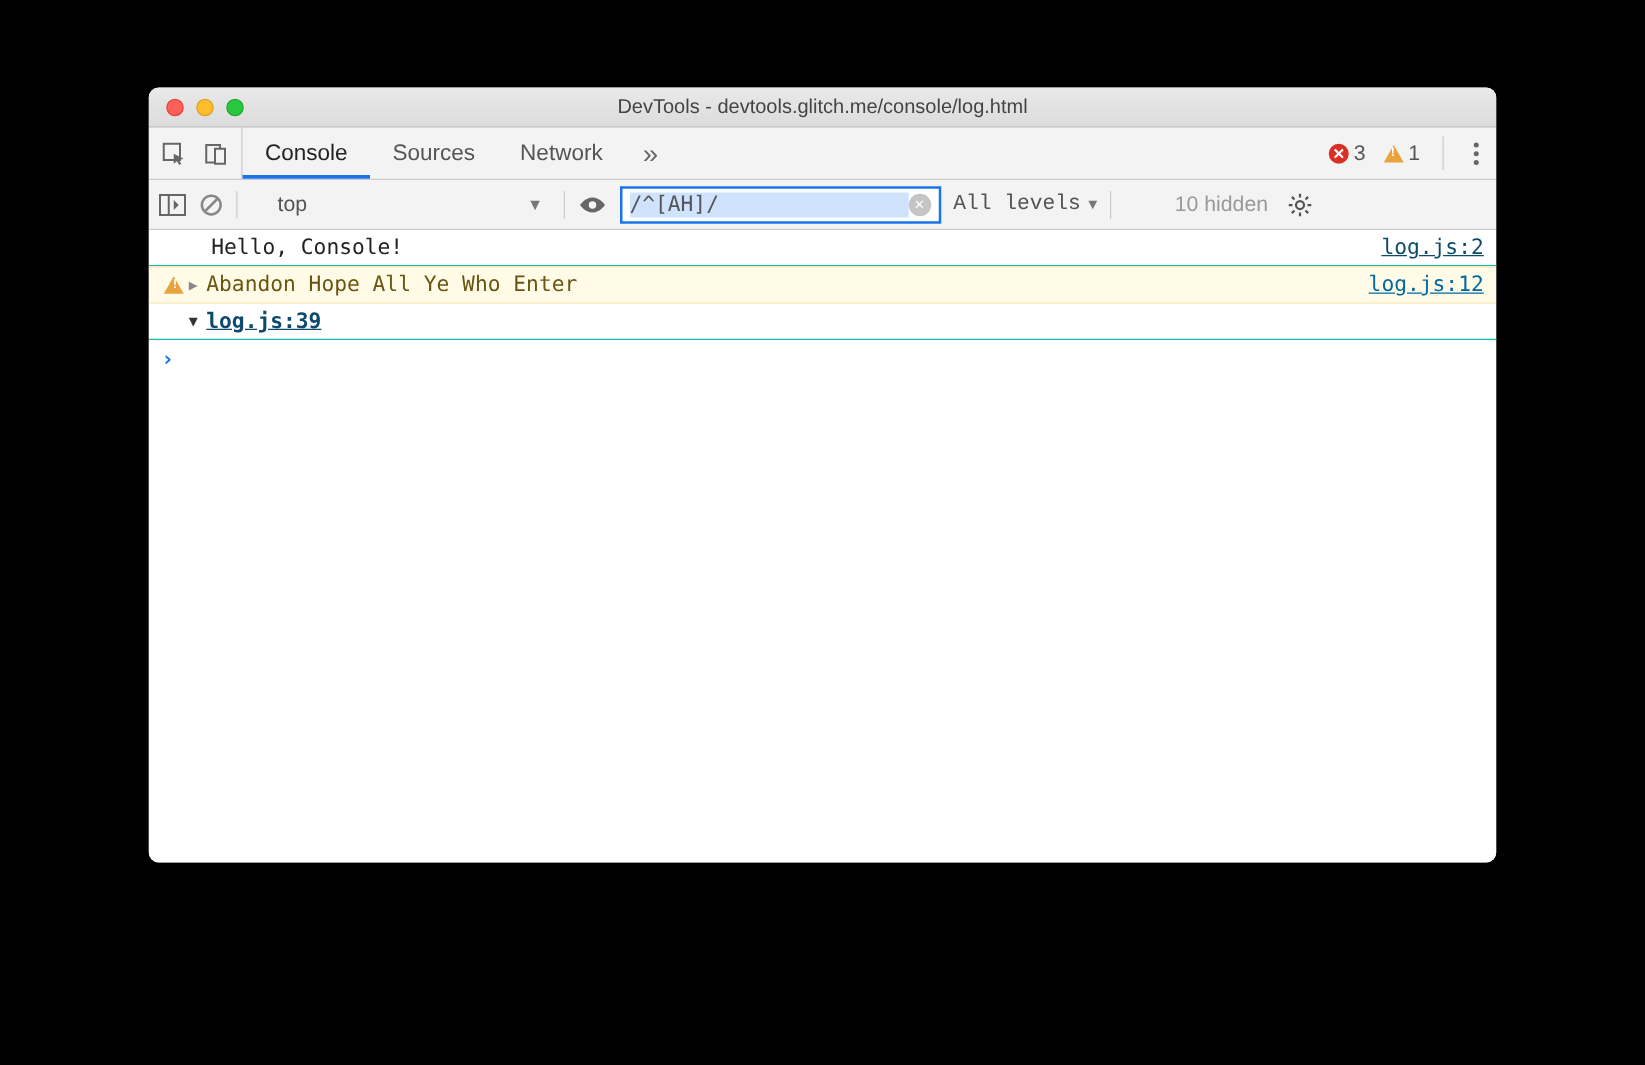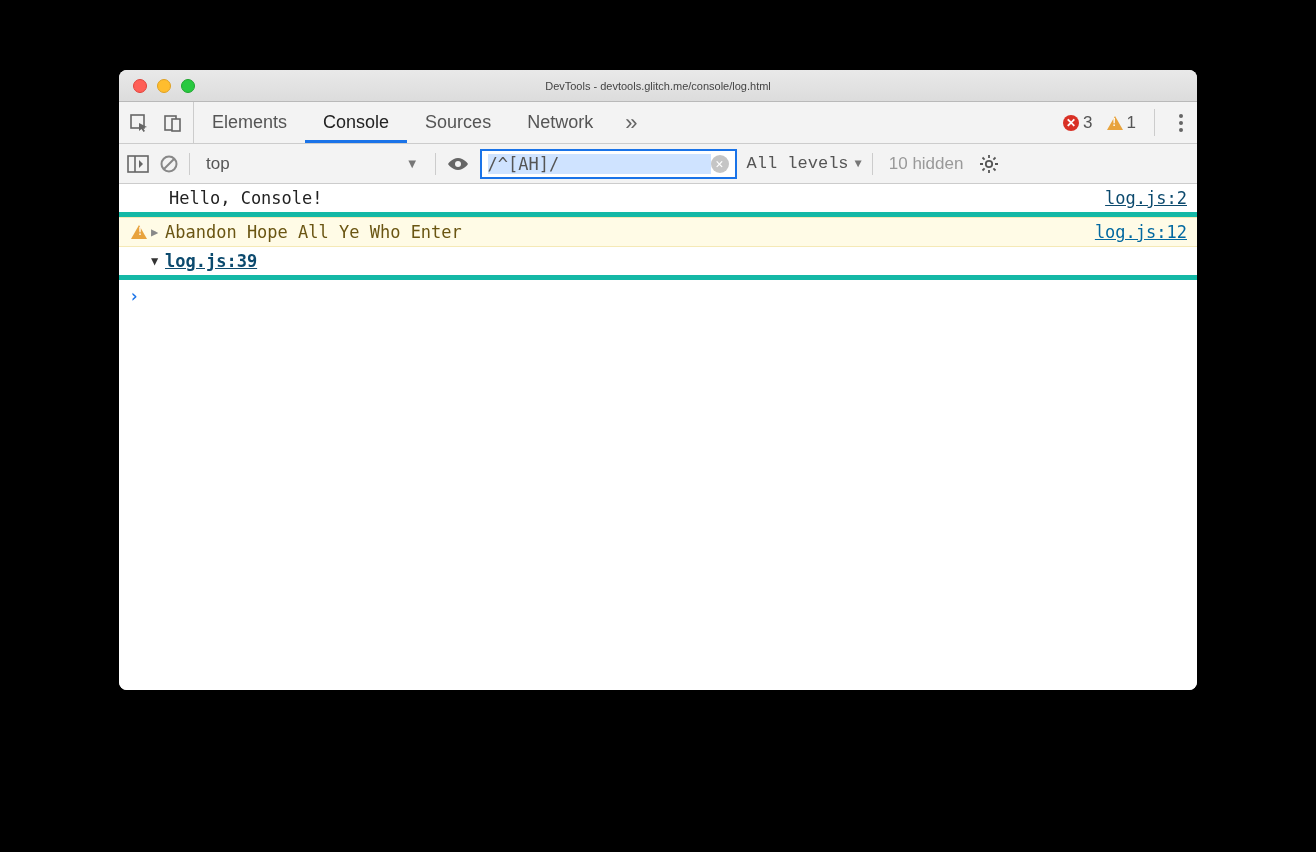--- a/index.html
+++ b/index.html
@@ -39,21 +39,21 @@
   .traffic span {
     width: 14px; height: 14px; border-radius: 50%;
   }
   .traffic .close { background: #ff5f57; border: 1px solid #e1433b; }
   .traffic .min   { background: #ffbd2e; border: 1px solid #dfa123; }
   .traffic .max   { background: #28c940; border: 1px solid #1fa62f; }
   .title {
     position: absolute;
     left: 0; right: 0;
     text-align: center;
-    font-size: 11px;
+    font-size: 16px;
     color: #444;
     pointer-events: none;
   }
   .tabbar {
     height: 42px;
     background: #f3f3f3;
     border-bottom: 1px solid #ccc;
     display: flex;
     align-items: center;
     font-size: 18px;
@@ -147,20 +147,21 @@
     gap: 10px;
     font-size: 17px;
     color: #555;
   }
   .context {
     display: flex;
     align-items: center;
     gap: 8px;
     padding: 0 6px;
     cursor: pointer;
+    margin-left: 16px;
   }
   .context .caret { color: #777; font-size: 13px; }
   .eye { color: #666; font-size: 20px; }
   .filter-input {
     width: 257px;
     height: 30px;
     border: 2px solid #1a73e8;
     background: #fff;
     display: flex;
     align-items: center;
@@ -172,35 +173,35 @@
     flex: 1;
     background: #cfe3ff;
   }
   .filter-input .clear {
     width: 18px; height: 18px; border-radius: 50%;
     background: #c5c5c5; color: #fff;
     display: flex; align-items: center; justify-content: center;
     font-size: 13px; cursor: pointer;
   }
   .levels { display: flex; align-items: center; gap: 6px; cursor: pointer; font-family: Liberation Mono, monospace; }
-  .hidden-count { color: #999; padding: 0 6px; }
+  .hidden-count { color: #999; padding: 0 6px; margin-left: 35px; }
   .gear { color: #555; font-size: 20px; cursor: pointer; }
   .v-sep { width: 1px; background: #ccc; height: 22px; }
   .console {
     flex: 1;
     background: #fff;
     font-family: "SF Mono", Menlo, Consolas, monospace;
     font-size: 17px;
     overflow: auto;
   }
   .row {
     display: flex;
     align-items: center;
     padding: 4px 10px 4px 8px;
-    border-bottom: 5px solid #14b8a6;
+    border-bottom: 1px solid #14b8a6;
     min-height: 28px;
   }
   .row .gutter {
     width: 24px;
     display: flex;
     justify-content: center;
   }
   .row .disclosure {
     width: 14px;
     color: #888;
@@ -249,21 +250,20 @@
           </svg>
       </span>
       <span>
         <svg width="20" height="20" viewBox="0 0 20 20">
             <rect x="2" y="3" width="11" height="14" fill="none" stroke="#666" stroke-width="1.6"></rect>
             <rect x="9" y="6" width="8" height="12" fill="#f3f3f3" stroke="#666" stroke-width="1.6"></rect>
           </svg>
       </span>
     </div>
     <div class="tabs">
-      <div class="tab">Elements</div>
       <div class="tab active">Console</div>
       <div class="tab">Sources</div>
       <div class="tab">Network</div>
       <div class="more">»</div>
     </div>
     <div class="spacer"></div>
     <div class="counts">
       <span class="icon-error">✕</span>
       <span>3</span>
       <span style="width:6px"></span>

